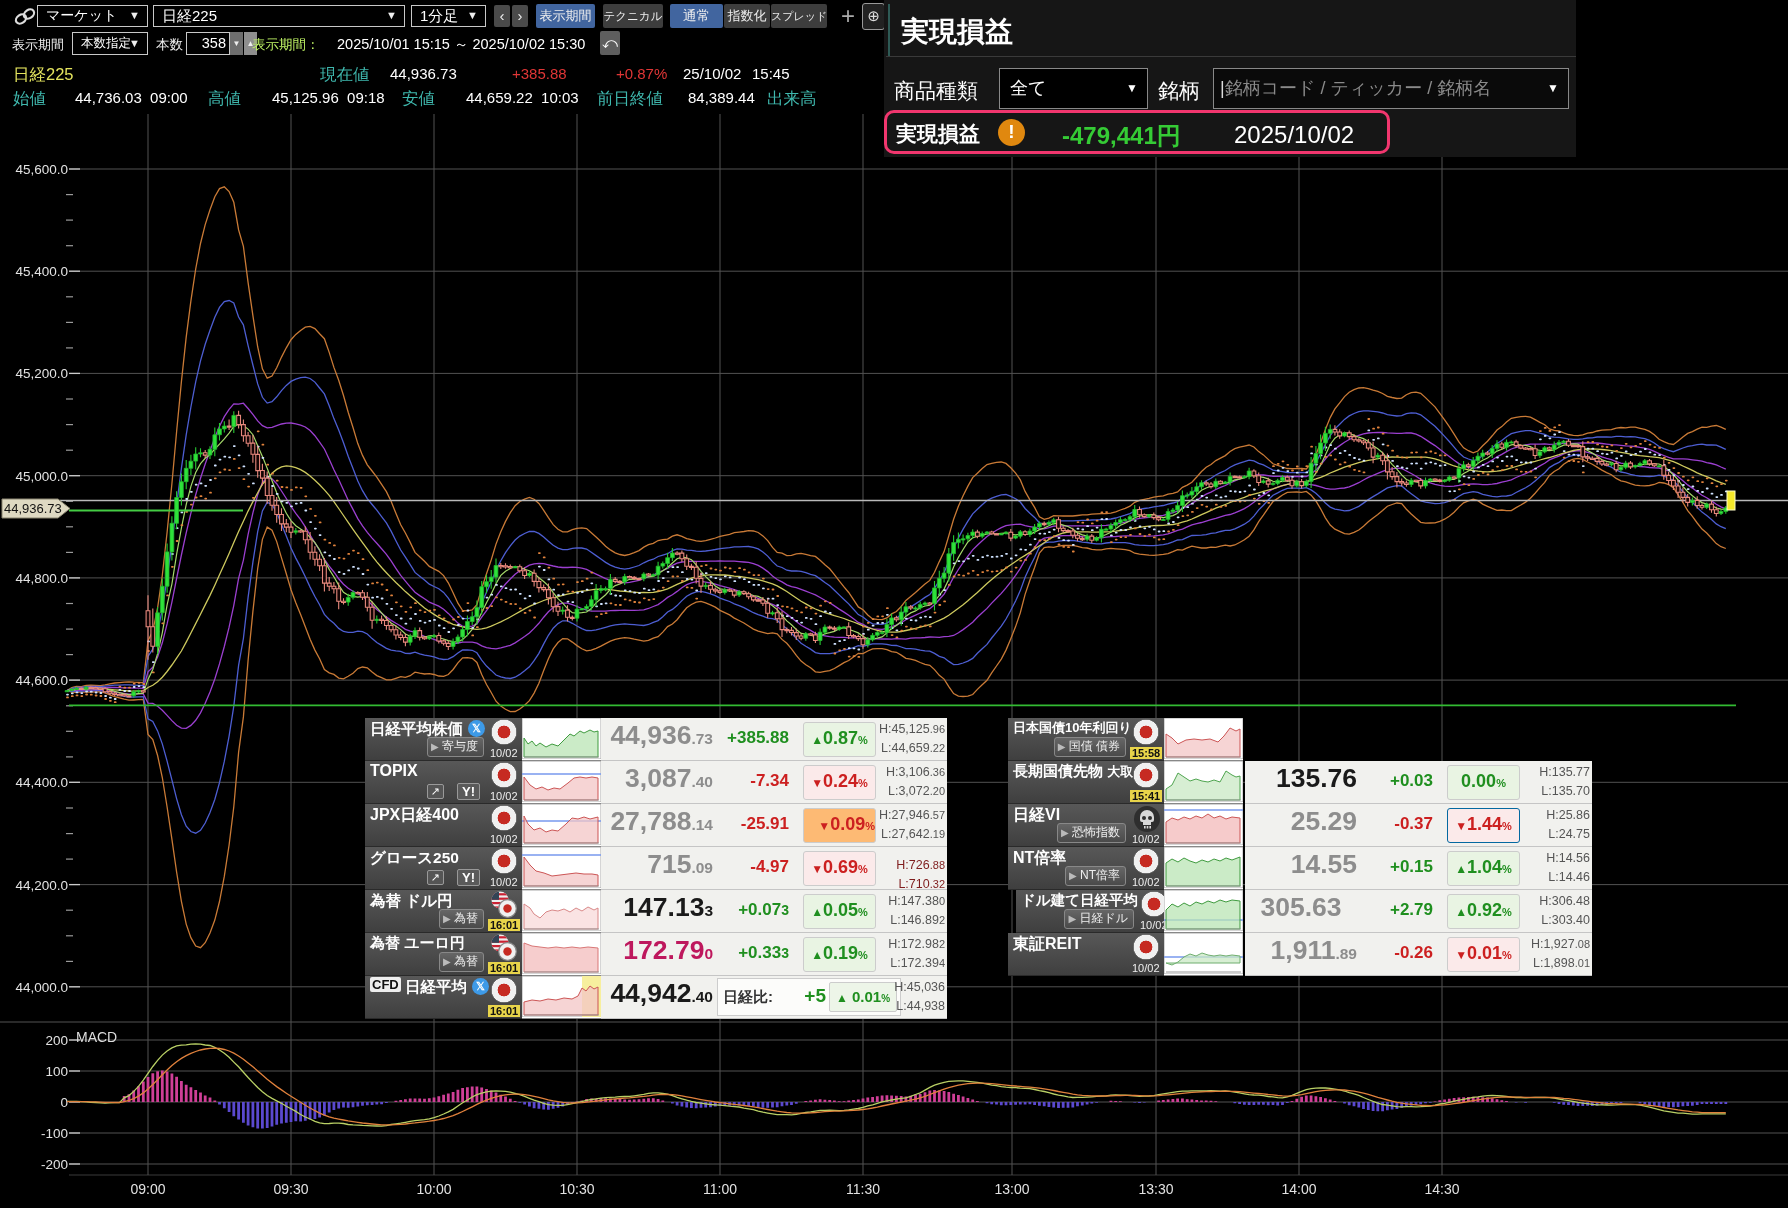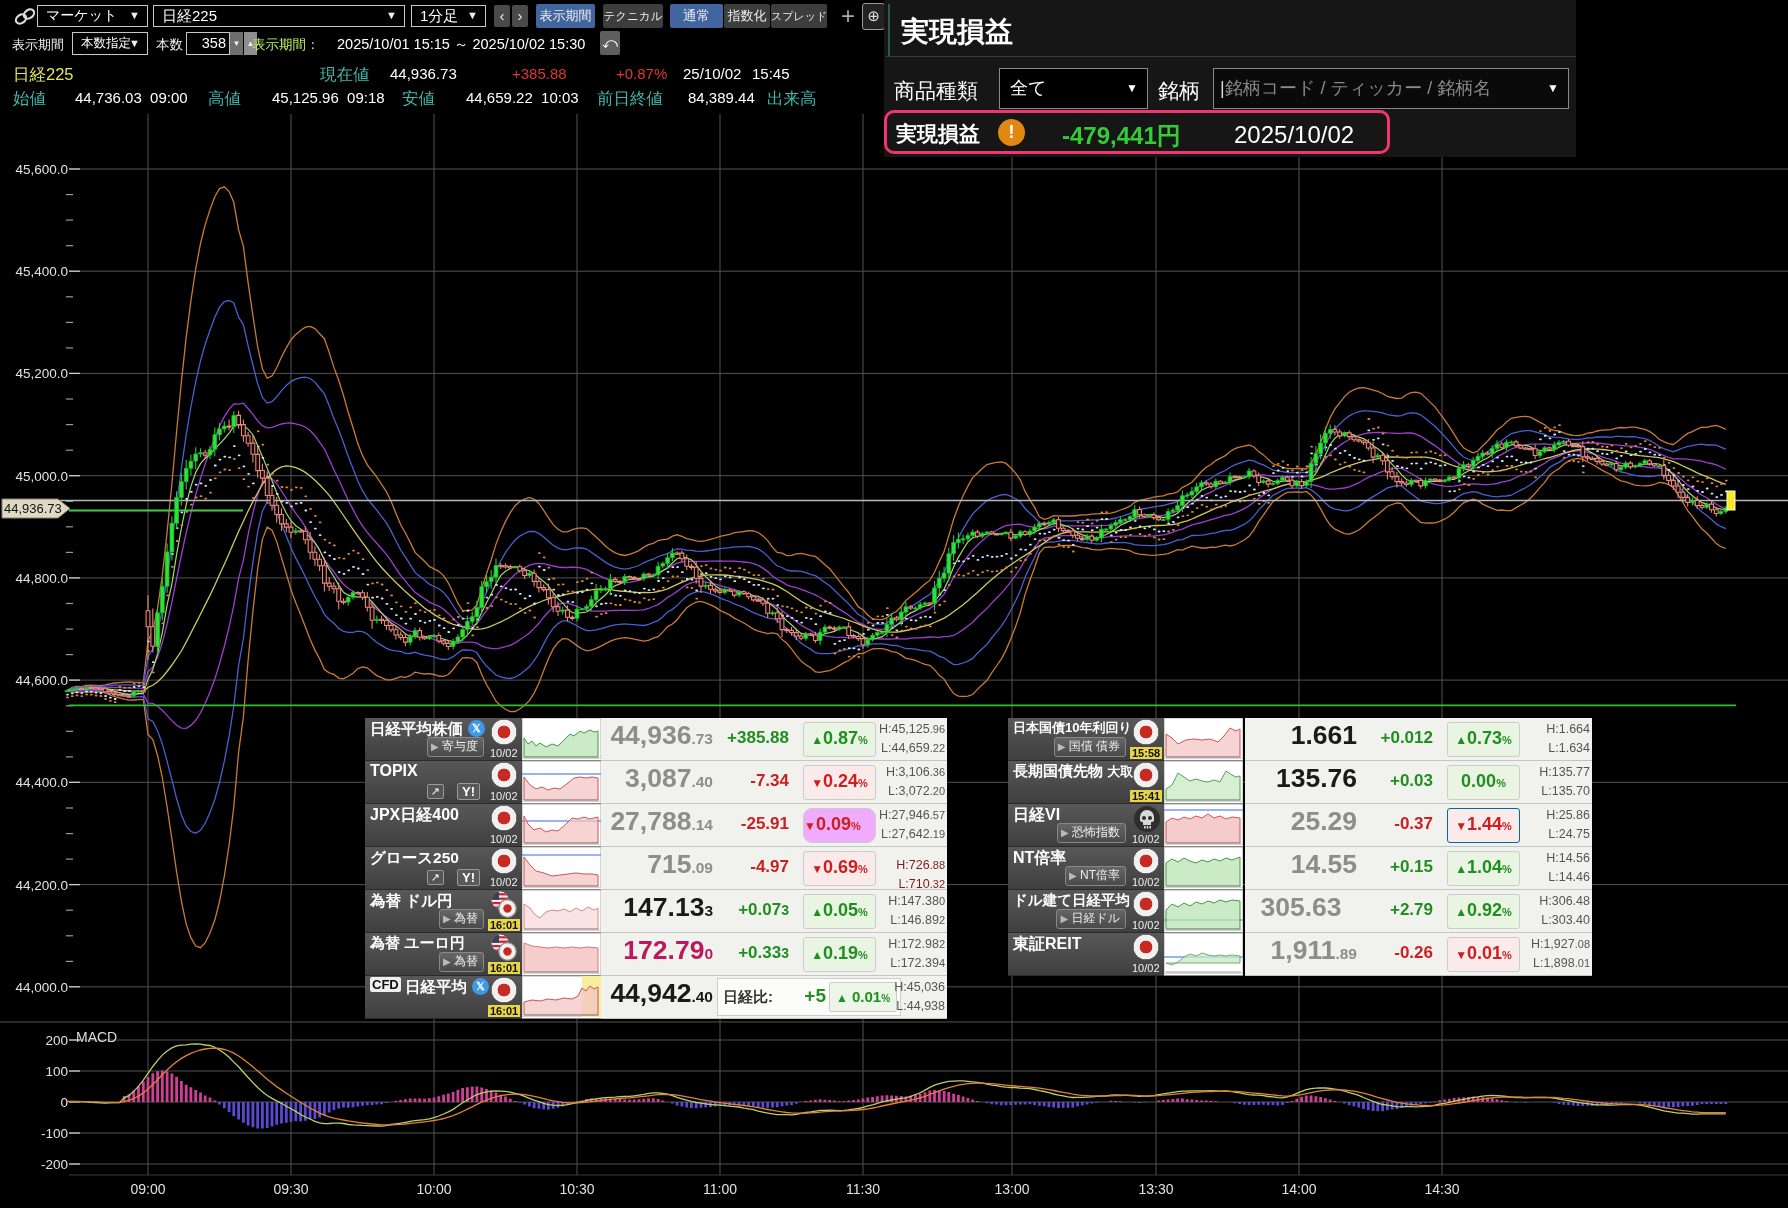--- a/index.html
+++ b/index.html
@@ -225,21 +225,21 @@
         <svg width="79" height="41" viewBox="0 0 79 41" style="display:block">
           <rect x="0" y="0" width="79" height="41" fill="#ffffff" stroke="#aaa" stroke-width="1"></rect>
           <line x1="0" y1="17" x2="79" y2="17" stroke="#7799ee" stroke-width="1.5"></line>
           <path d="M2 12 L6 20 L12 26 L18 24 L24 28 L30 26 L36 27 L44 20 L50 14 L56 15 L62 13 L68 15 L76 13 L76 39 L2 39 Z" fill="#f3c6c6" stroke="#cc5555" stroke-width="1" fill-opacity="0.75"></path>
           <line x1="2" y1="39" x2="77" y2="39" stroke="#999" stroke-width="1"></line>
         </svg>
       </div>
       <div style="position:absolute;left:236px;top:0;width:346px;height:42px;background:#f1f1ee;border-bottom:1px solid #c5c5c5">
         <div style="position:absolute;left:0;top:2px;width:112px;text-align:right;font-weight:bold;color:#8d8d8d"><span style="font-size:26.5px">27,788</span><span style="font-size:15.5px">.14</span></div>
         <div style="position:absolute;left:118px;top:10px;width:70px;text-align:right;font-weight:bold;font-size:17px;color:#cc2020">-25.91</div>
-        <div style="position:absolute;left:202px;top:4px;width:71px;height:33px;background:#f0abfc;border:1px solid #ccc;border-radius:9px;text-align:left;font-weight:bold;line-height:31px;color:#cc2020"><span style="font-size:12px">▼</span><span style="font-size:18px">0.09</span><span style="font-size:11px">%</span></div>
+        <div style="position:absolute;left:202px;top:4px;width:71px;height:33px;background:#fdba74;border:1px solid #ccc;border-radius:3px;text-align:right;font-weight:bold;line-height:31px;color:#cc2020"><span style="font-size:12px">▼</span><span style="font-size:18px">0.09</span><span style="font-size:11px">%</span></div>
         <div style="position:absolute;right:2px;top:2px;text-align:right;font-size:12.5px;color:#555;line-height:19px">H:27,946<span style="font-size:11px">.57</span><br>L:27,642<span style="font-size:11px">.19</span></div>
       </div>
     </div>
     <div style="position:absolute;left:0;top:129px;width:582px;height:42px">
       <div style="position:absolute;left:0;top:0;width:157px;height:42px;background:linear-gradient(#585858,#3f3f3f);border-bottom:1px solid #2a2a2a">
         <div style="position:absolute;left:5px;top:1px;color:#fff;font-weight:bold;font-size:15.5px;white-space:nowrap">グロース250</div>
         <span style="position:absolute;right:78px;bottom:4px;background:#555;border:1px solid #999;border-radius:2px;color:#fff;font-size:11px;padding:0 3px">↗</span>
         <span style="position:absolute;right:42px;bottom:3px;background:#5a5a5a;border:1px solid #999;border-radius:2px;color:#fff;font-size:13px;font-weight:bold;padding:0 4px">Y!</span>
         <div style="position:absolute;left:126px;top:1px;width:28px;height:28px">
           <span style="position:absolute;left:0;top:0;width:26px;height:26px;border-radius:50%;background:radial-gradient(circle at 50% 50%, #c62a22 0 34%, #f0f0f0 36% 66%, #6e6e6e 68% 100%);"></span>
@@ -376,26 +376,20 @@
         </div>
         <div style="position:absolute;left:122px;bottom:1px;font-size:11px;padding:0 2px;background:#e8d44a;color:#111;font-weight:bold">15:58</div>
       </div>
       <div style="position:absolute;left:156px;top:0;width:79px;height:42px;background:#fff;border-bottom:1px solid #888">
         <svg width="79" height="41" viewBox="0 0 79 41" style="display:block">
           <rect x="0" y="0" width="79" height="41" fill="#ffffff" stroke="#aaa" stroke-width="1"></rect>
           <path d="M2 16 L8 20 L14 26 L22 22 L30 21 L38 22 L46 21 L54 24 L60 18 L66 10 L72 13 L76 11 L76 39 L2 39 Z" fill="#f3c6c6" stroke="#cc5555" stroke-width="1" fill-opacity="0.75"></path>
           <line x1="2" y1="39" x2="77" y2="39" stroke="#999" stroke-width="1"></line>
         </svg>
       </div>
-      <div style="position:absolute;left:237px;top:0;width:347px;height:42px;background:#f1f1ee;border-bottom:1px solid #c5c5c5">
-        <div style="position:absolute;left:0;top:2px;width:112px;text-align:right;font-weight:bold;color:#1a1a1a"><span style="font-size:26.5px">1.661</span><span style="font-size:15.5px"></span></div>
-        <div style="position:absolute;left:118px;top:10px;width:70px;text-align:right;font-weight:bold;font-size:17px;color:#1f8f1f">+0.012</div>
-        <div style="position:absolute;left:202px;top:4px;width:71px;height:33px;background:#e9f4e3;border:1px solid #ccc;border-radius:3px;text-align:center;font-weight:bold;line-height:31px;color:#1f8f1f"><span style="font-size:12px">▲</span><span style="font-size:18px">0.73</span><span style="font-size:11px">%</span></div>
-        <div style="position:absolute;right:2px;top:2px;text-align:right;font-size:12.5px;color:#555;line-height:19px">H:1.664<br>L:1.634</div>
-      </div>
     </div>
     <div style="position:absolute;left:0;top:43px;width:584px;height:42px">
       <div style="position:absolute;left:0;top:0;width:156px;height:42px;background:linear-gradient(#585858,#3f3f3f);border-bottom:1px solid #2a2a2a">
         <div style="position:absolute;left:5px;top:1px;color:#fff;font-weight:bold;font-size:15px;white-space:nowrap">長期国債先物 <span style="font-size:13px">大取</span></div>
         <div style="position:absolute;left:125px;top:1px;width:28px;height:28px">
           <span style="position:absolute;left:0;top:0;width:26px;height:26px;border-radius:50%;background:radial-gradient(circle at 50% 50%, #c62a22 0 34%, #f0f0f0 36% 66%, #6e6e6e 68% 100%);"></span>
         </div>
         <div style="position:absolute;left:122px;bottom:1px;font-size:11px;padding:0 2px;background:#e8d44a;color:#111;font-weight:bold">15:41</div>
       </div>
       <div style="position:absolute;left:156px;top:0;width:79px;height:42px;background:#fff;border-bottom:1px solid #888">
@@ -461,21 +455,21 @@
         </svg>
       </div>
       <div style="position:absolute;left:237px;top:0;width:347px;height:42px;background:#f1f1ee;border-bottom:1px solid #c5c5c5">
         <div style="position:absolute;left:0;top:2px;width:112px;text-align:right;font-weight:bold;color:#8d8d8d"><span style="font-size:26.5px">14.55</span><span style="font-size:15.5px"></span></div>
         <div style="position:absolute;left:118px;top:10px;width:70px;text-align:right;font-weight:bold;font-size:17px;color:#1f8f1f">+0.15</div>
         <div style="position:absolute;left:202px;top:4px;width:71px;height:33px;background:#e9f4e3;border:1px solid #ccc;border-radius:3px;text-align:center;font-weight:bold;line-height:31px;color:#1f8f1f"><span style="font-size:12px">▲</span><span style="font-size:18px">1.04</span><span style="font-size:11px">%</span></div>
         <div style="position:absolute;right:2px;top:2px;text-align:right;font-size:12.5px;color:#555;line-height:19px">H:14.56<br>L:14.46</div>
       </div>
     </div>
     <div style="position:absolute;left:0;top:172px;width:584px;height:42px">
-      <div style="position:absolute;left:0;top:0;width:156px;height:42px;background:linear-gradient(#585858,#3f3f3f);border-bottom:1px solid #2a2a2a">
+      <div style="position:absolute;left:8px;top:0;width:156px;height:42px;background:linear-gradient(#585858,#3f3f3f);border-bottom:1px solid #2a2a2a">
         <div style="position:absolute;left:5px;top:1px;color:#fff;font-weight:bold;font-size:14.5px;white-space:nowrap">ドル建て日経平均</div>
         <span style="position:absolute;right:38px;bottom:3px;background:linear-gradient(#666,#4a4a4a);border:1px solid #888;border-radius:3px;color:#eee;font-size:12px;padding:0 5px 1px 3px;white-space:nowrap"><span style="color:#bbb;font-size:10px">▶</span> 日経ドル</span>
         <div style="position:absolute;left:125px;top:1px;width:28px;height:28px">
           <span style="position:absolute;left:0;top:0;width:26px;height:26px;border-radius:50%;background:radial-gradient(circle at 50% 50%, #c62a22 0 34%, #f0f0f0 36% 66%, #6e6e6e 68% 100%);"></span>
         </div>
         <div style="position:absolute;left:122px;bottom:1px;font-size:11px;padding:0 2px;color:#eee">10/02</div>
       </div>
       <div style="position:absolute;left:156px;top:0;width:79px;height:42px;background:#fff;border-bottom:1px solid #888">
         <svg width="79" height="41" viewBox="0 0 79 41" style="display:block">
           <rect x="0" y="0" width="79" height="41" fill="#ffffff" stroke="#aaa" stroke-width="1"></rect>

